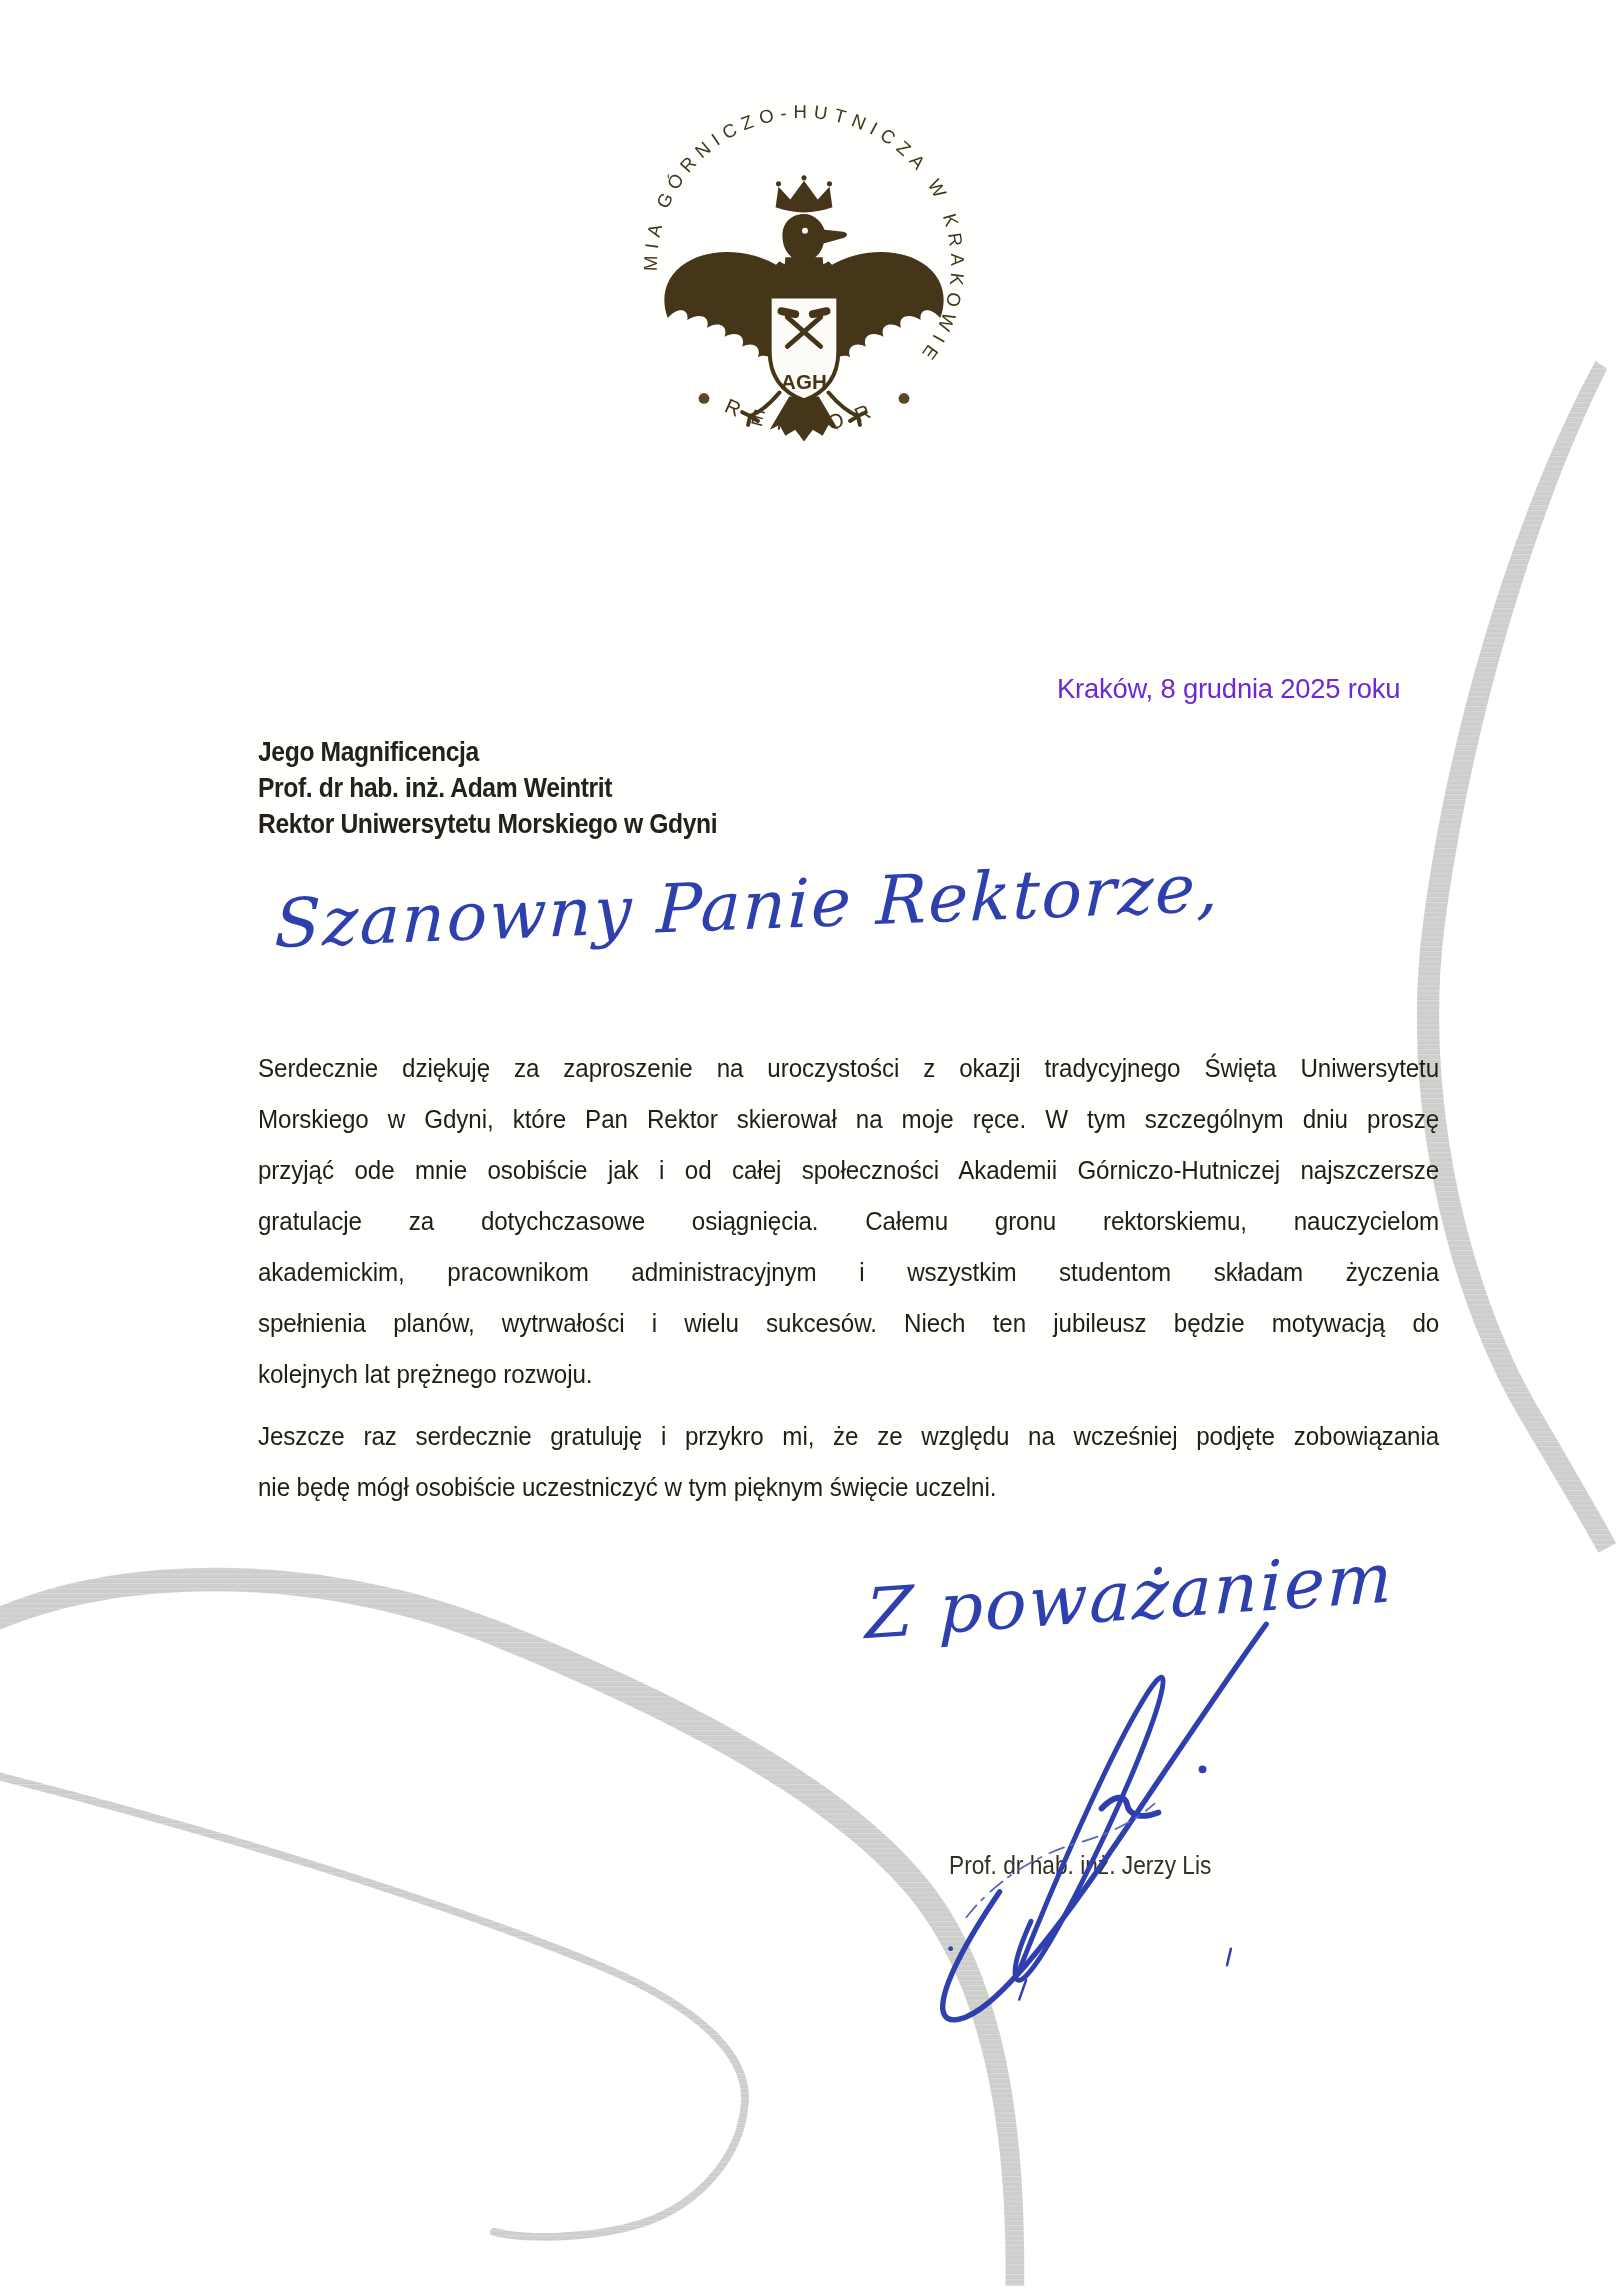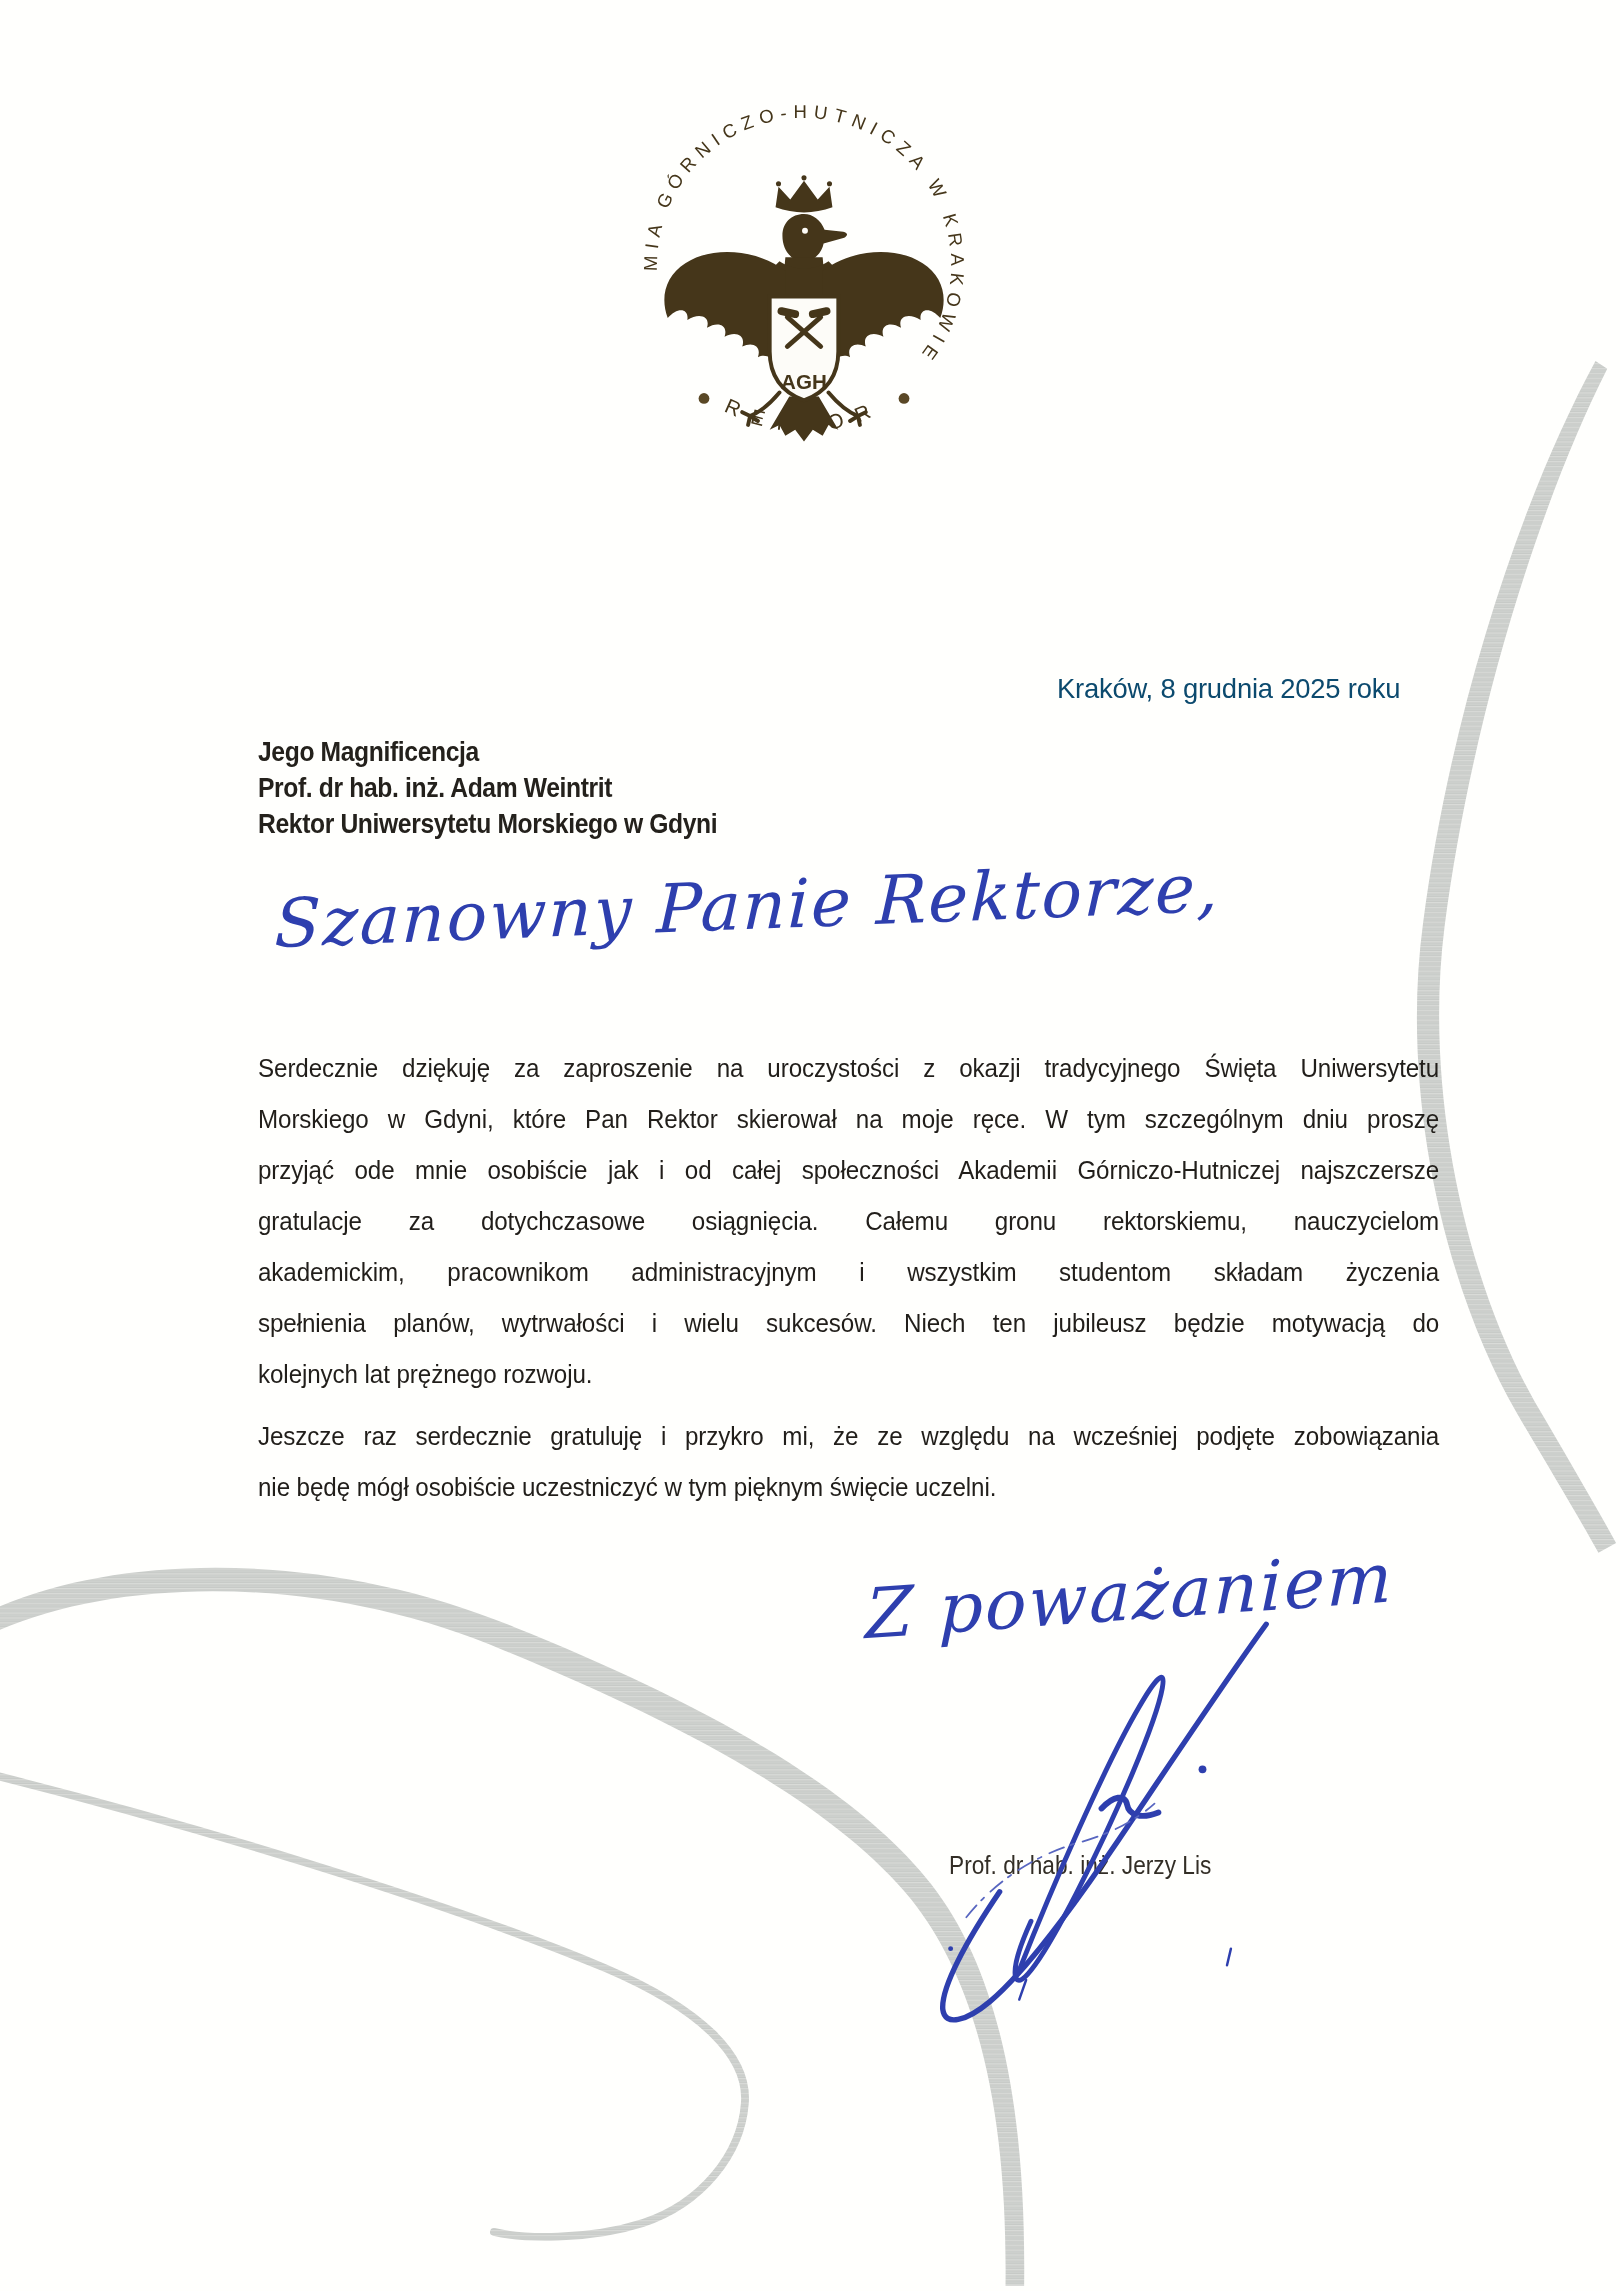--- a/index.html
+++ b/index.html
@@ -11,21 +11,21 @@
     font-family:"Liberation Sans",sans-serif;
     color:#1f1d1a;
   }
   .abs{position:absolute;}
   
   .seal{left:603px;top:69px;width:402px;height:402px;z-index:2;}
   
   .dateline{
     left:1057px;top:674px;width:372px;height:29px;
     font-size:27.4px;line-height:29px;letter-spacing:-0.2px;
-    color:#0c4a6e;white-space:nowrap;z-index:3;
+    color:#6d28d9;white-space:nowrap;z-index:3;
   }
   
   .addressee{
     left:258px;top:734px;width:686px;
     font-weight:bold;font-size:27.4px;line-height:36px;
     letter-spacing:-0.4px;color:#24211c;
     transform:scaleX(.90);transform-origin:left top;z-index:3;
   }
   
   .hand{

